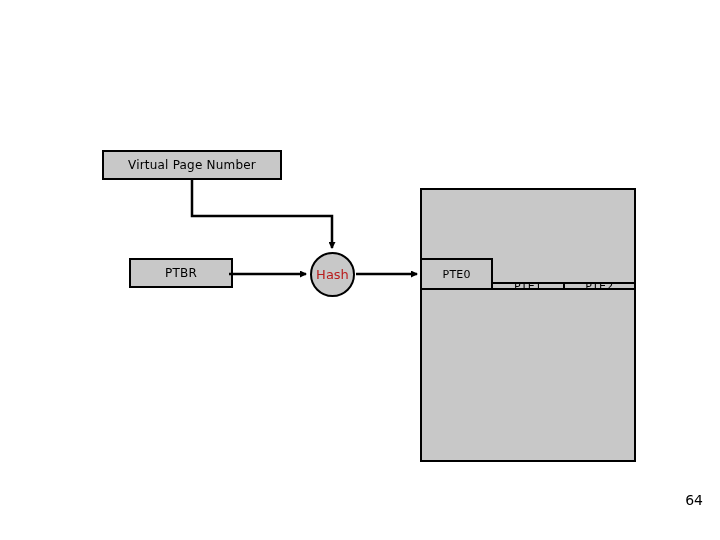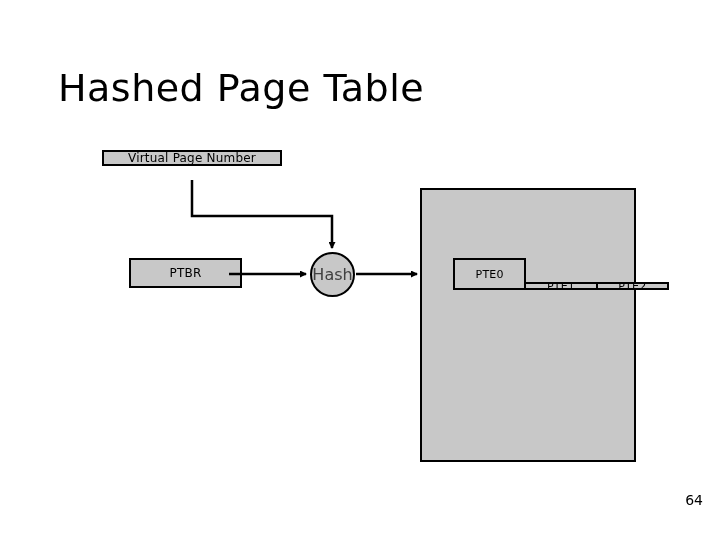--- a/index.html
+++ b/index.html
@@ -36,52 +36,51 @@
     align-items: center;
     justify-content: center;
     font-size: 12px;
     letter-spacing: 0.2px;
     white-space: nowrap;
   }
   #vpn-box {
     left: 102px;
     top: 150px;
     width: 180px;
-    height: 16px;
+    height: 30px;
   }
   #offset-box {
     left: 282px;
     top: 150px;
     width: 62px;
     height: 30px;
   }
   #ptbr-box {
     left: 129px;
     top: 258px;
-    width: 113px;
+    width: 104px;
     height: 30px;
   }
   #table-frame {
     position: absolute;
     left: 420px;
     top: 188px;
     width: 216px;
     height: 274px;
     box-sizing: border-box;
     background: #c8c8c8;
     border: 2px solid #000000;
   }
   #pte-row {
     position: absolute;
     left: 420px;
     top: 258px;
     width: 216px;
     height: 32px;
     display: flex;
-    padding-left: 33px;
   }
   .pte-cell {
     box-sizing: border-box;
     flex: 1 1 0;
     background: #c8c8c8;
     border: 2px solid #000000;
     display: flex;
     align-items: center;
     justify-content: center;
     font-size: 11px;
@@ -99,22 +98,22 @@
     top: 252px;
     width: 45px;
     height: 45px;
     box-sizing: border-box;
     background: #c8c8c8;
     border: 2px solid #000000;
     border-radius: 50%;
     display: flex;
     align-items: center;
     justify-content: center;
-    font-size: 16px;
-    color: #404040;
+    font-size: 13px;
+    color: #b91c1c;
     white-space: nowrap;
     z-index: 3;
   }
   #connectors {
     position: absolute;
     left: 0;
     top: 0;
     width: 720px;
     height: 540px;
     overflow: visible;
@@ -127,21 +126,20 @@
     font-size: 14px;
     color: #000000;
     margin-left: 22px;
   }
 </style>
 </head>
 <body>
 
 <div id="slide">
 
-  <div id="title">Hashed Page Table</div>
 
   <div class="box" id="vpn-box">
     <span>Virtual Page Number</span>
   </div>
 
 
   <div class="box" id="ptbr-box">
     <span>PTBR</span>
   </div>
 

